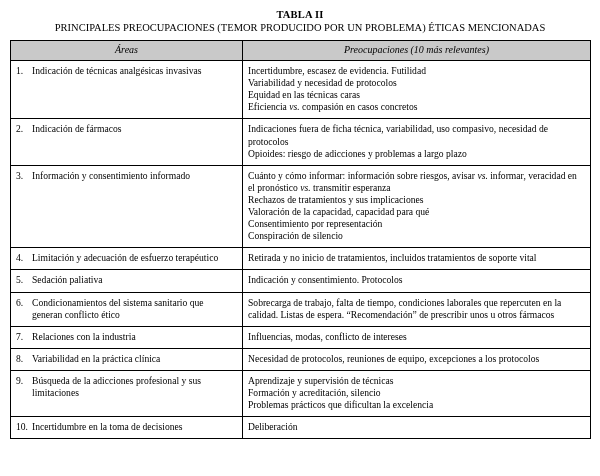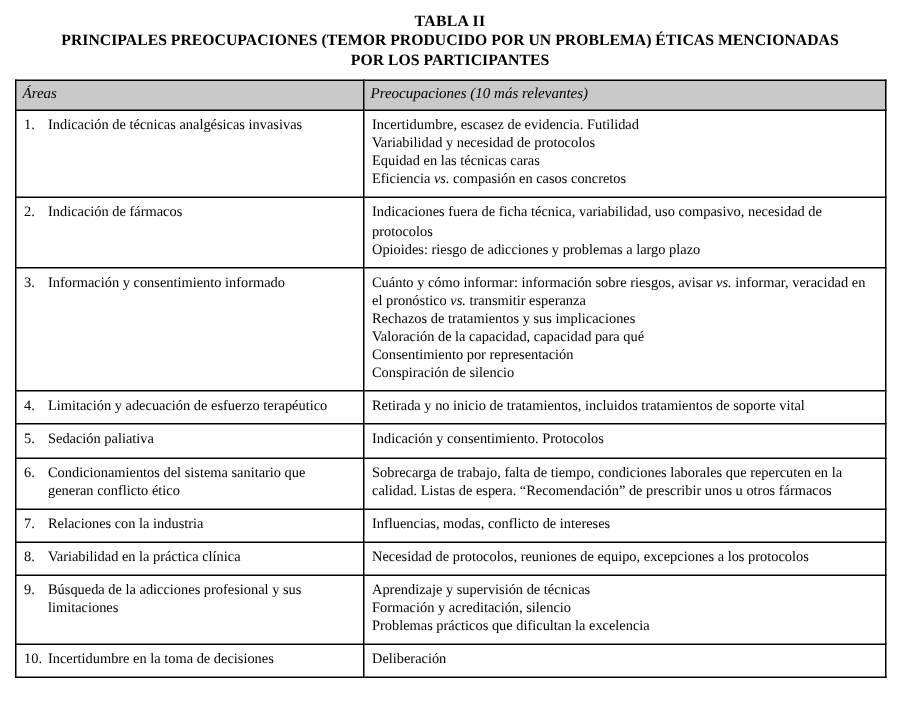--- a/index.html
+++ b/index.html
@@ -25,21 +25,21 @@
     margin-bottom: 6px;
   }
   .table-label {
     font-size: 10.5px;
     font-weight: bold;
     letter-spacing: 0.2px;
     line-height: 13px;
   }
   .table-caption {
     font-size: 10.5px;
-    font-weight: bold;
+    font-weight: normal;
     line-height: 13px;
     padding: 0 14px;
     text-align: center;
   }
   table.data {
     border-collapse: collapse;
     width: 580px;
     margin: 0 auto;
     table-layout: fixed;
     border: 1.4px solid #000;
@@ -47,21 +47,21 @@
   table.data th,
   table.data td {
     border: 1px solid #000;
     vertical-align: top;
     padding: 4px 5px 5px 5px;
     font-size: 9.6px;
     line-height: 12.1px;
   }
   table.data thead th {
     background: #c9c9c9;
-    text-align: left;
+    text-align: center;
     font-style: italic;
     font-weight: normal;
     font-size: 10px;
     padding: 3px 4px 4px 4px;
   }
   col.c-area { width: 232px; }
   col.c-con  { width: 348px; }
   td.area {
     padding-left: 8px;
   }
@@ -84,21 +84,20 @@
   .it { font-style: italic; margin-top: 44px; }
 </style>
 </head>
 <body>
 
 <div class="page">
 
   <div class="title-block">
     <div class="table-label">TABLA II</div>
     <div class="table-caption">PRINCIPALES PREOCUPACIONES (TEMOR PRODUCIDO POR UN PROBLEMA) ÉTICAS MENCIONADAS</div>
-    <div class="table-caption">POR LOS PARTICIPANTES</div>
   </div>
 
   <table class="data">
     <colgroup>
       <col class="c-area">
       <col class="c-con">
     </colgroup>
     <thead>
       <tr>
         <th>Áreas</th>

